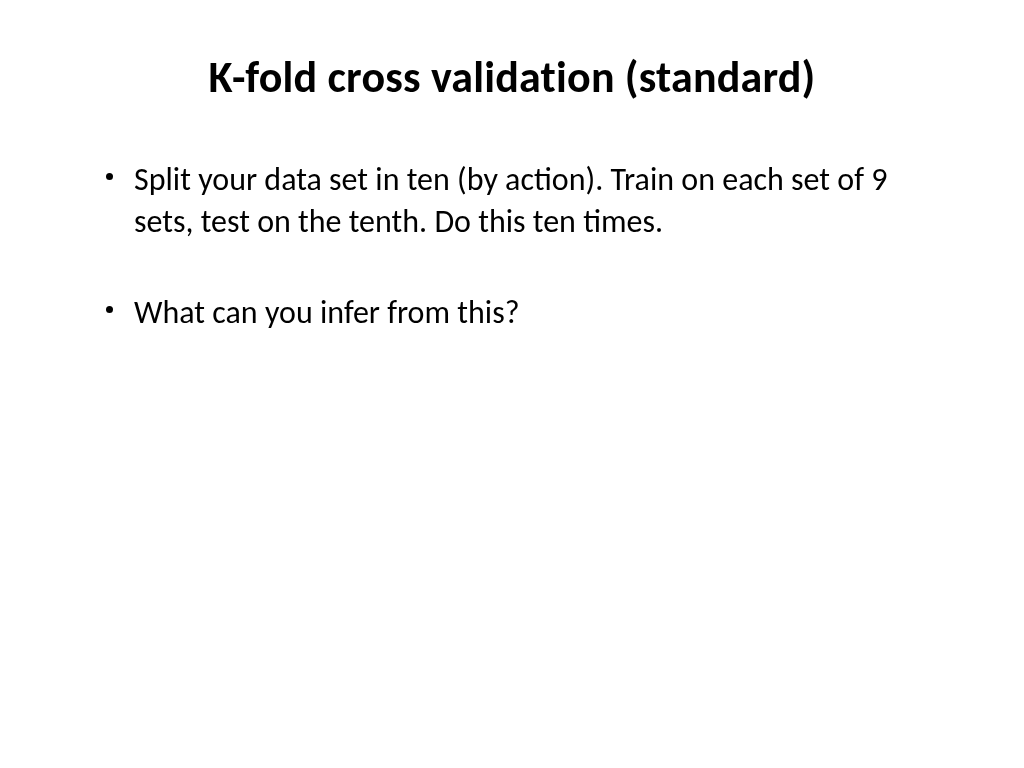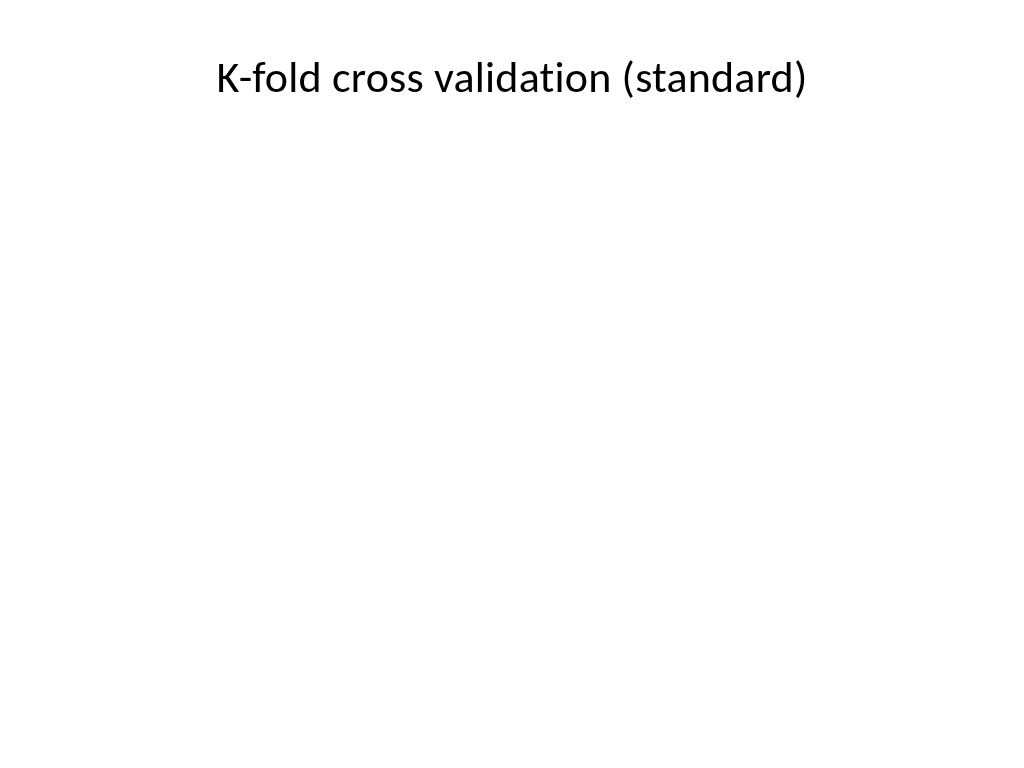--- a/index.html
+++ b/index.html
@@ -15,21 +15,21 @@
       color: #000000;
       overflow: hidden;
     }
     .slide {
       width: 100%;
       height: 100%;
       padding: 50px 90px 40px 90px;
     }
     .title {
       font-size: 44px;
-      font-weight: 400;
+      font-weight: 700;
       text-align: center;
       margin-bottom: 55px;
       letter-spacing: 0.2px;
     }
     .content {
       padding-left: 10px;
     }
     .bullet-item {
       display: flex;
       align-items: flex-start;
@@ -54,13 +54,27 @@
     }
     .bullet-text {
       flex: 1;
     }
   </style>
 </head>
 <body>
 
 <div class="slide">
   <h1 class="title">K-fold cross validation (standard)</h1>
+  <div class="content">
+    <div class="bullet-item">
+      <div class="bullet-marker">
+        <div class="bullet-dot"></div>
+      </div>
+      <div class="bullet-text">Split your data set in ten (by action). Train on each set of 9 sets, test on the tenth. Do this ten times.</div>
+    </div>
+    <div class="bullet-item">
+      <div class="bullet-marker">
+        <div class="bullet-dot"></div>
+      </div>
+      <div class="bullet-text">What can you infer from this?</div>
+    </div>
+  </div>
 </div>
 
 </body></html>

